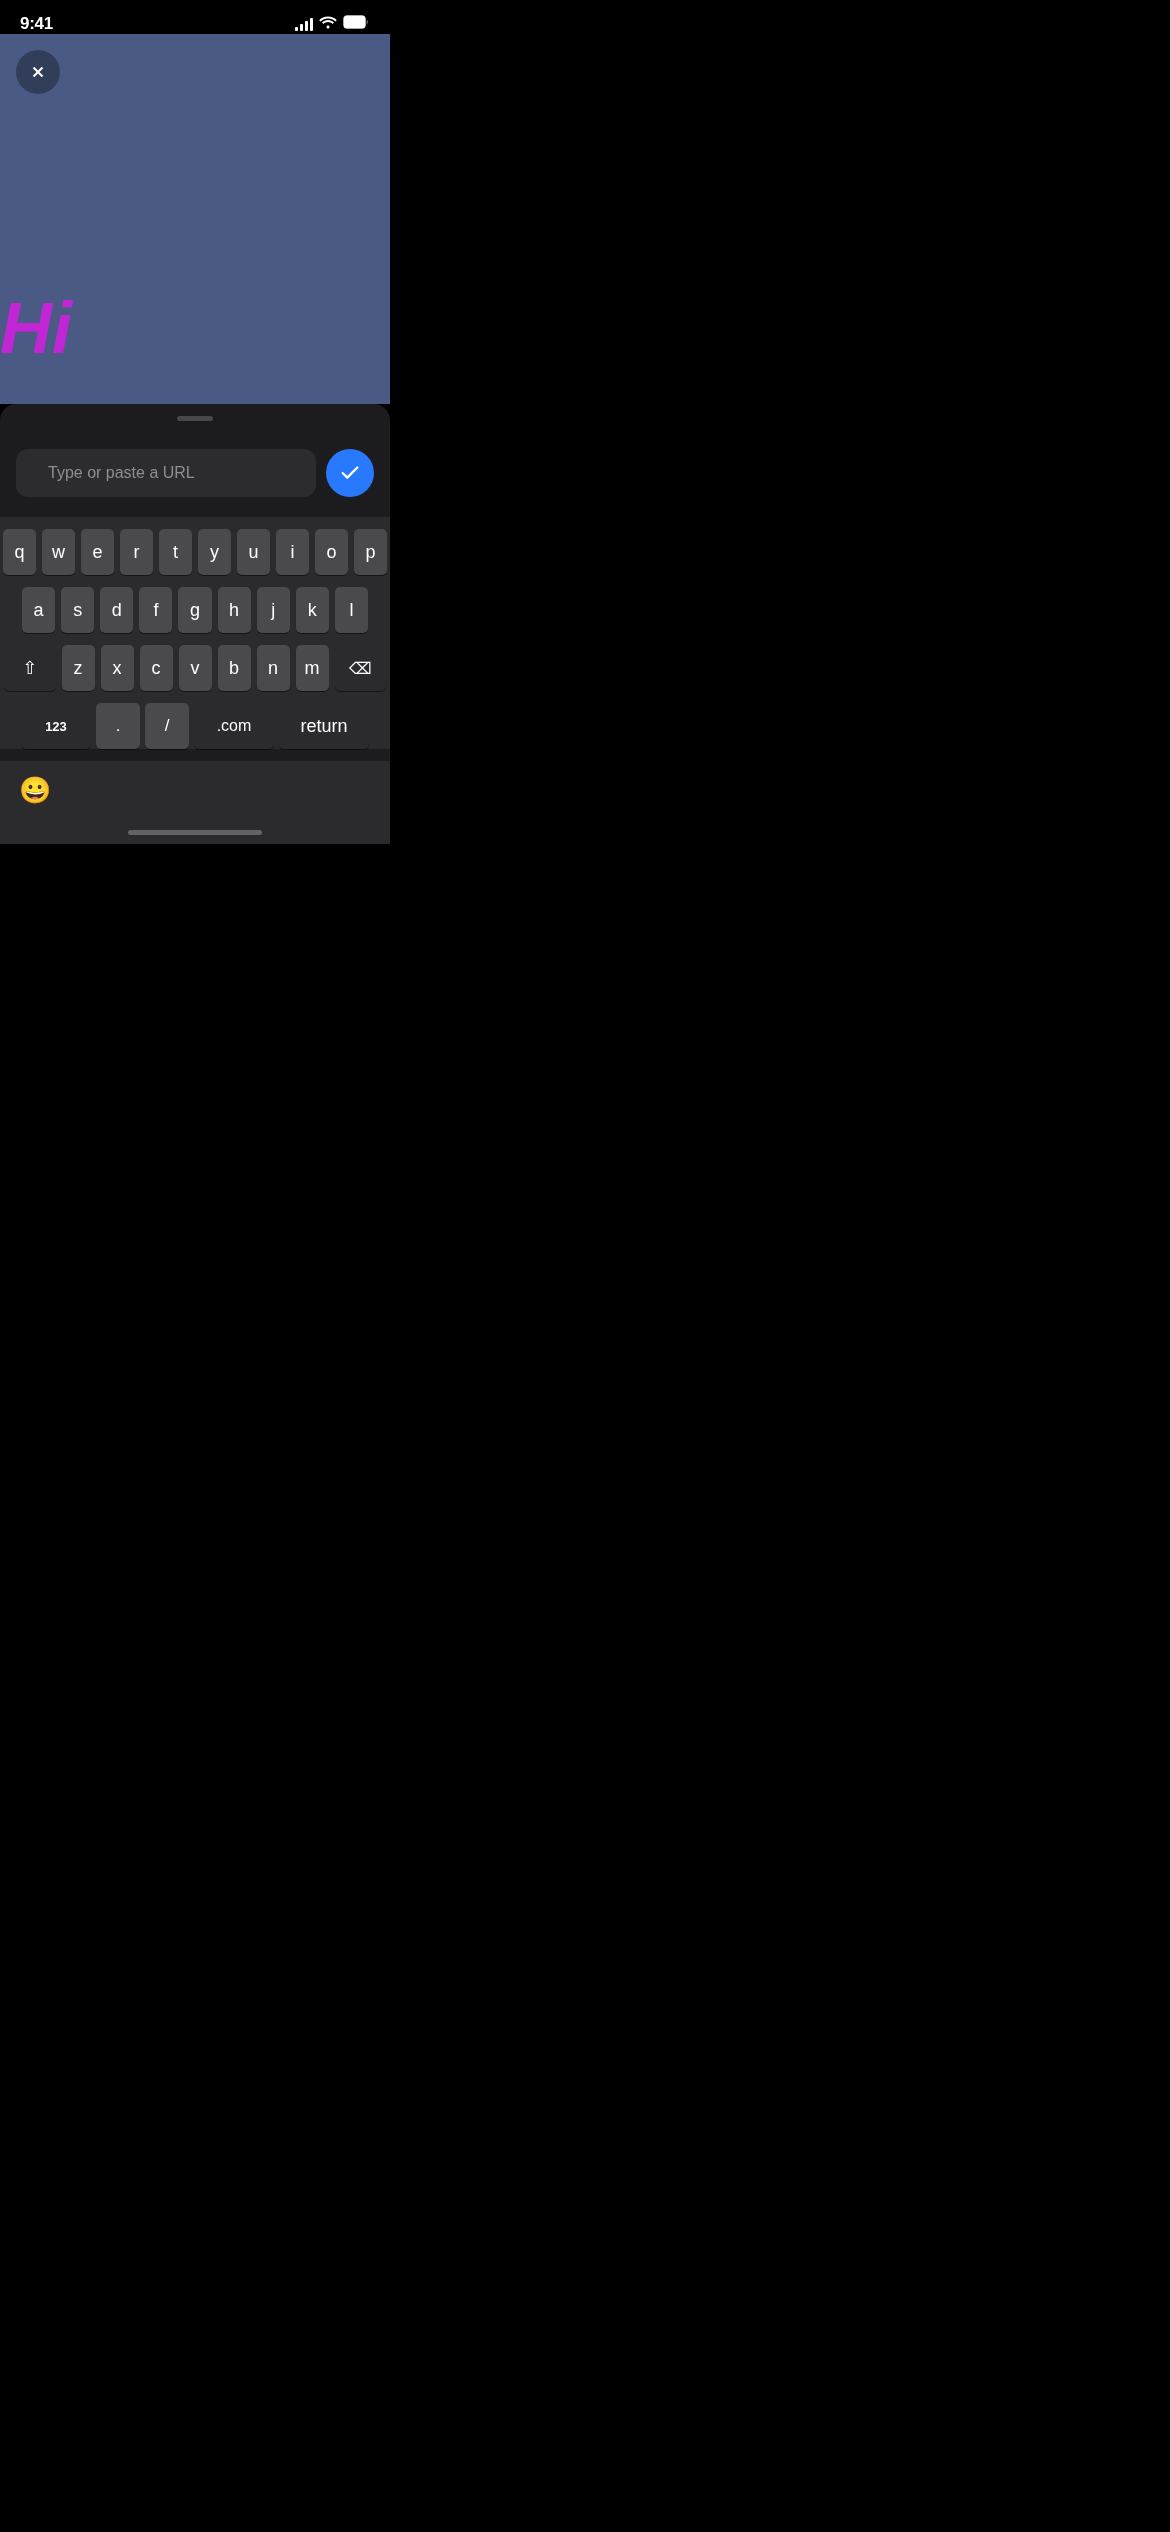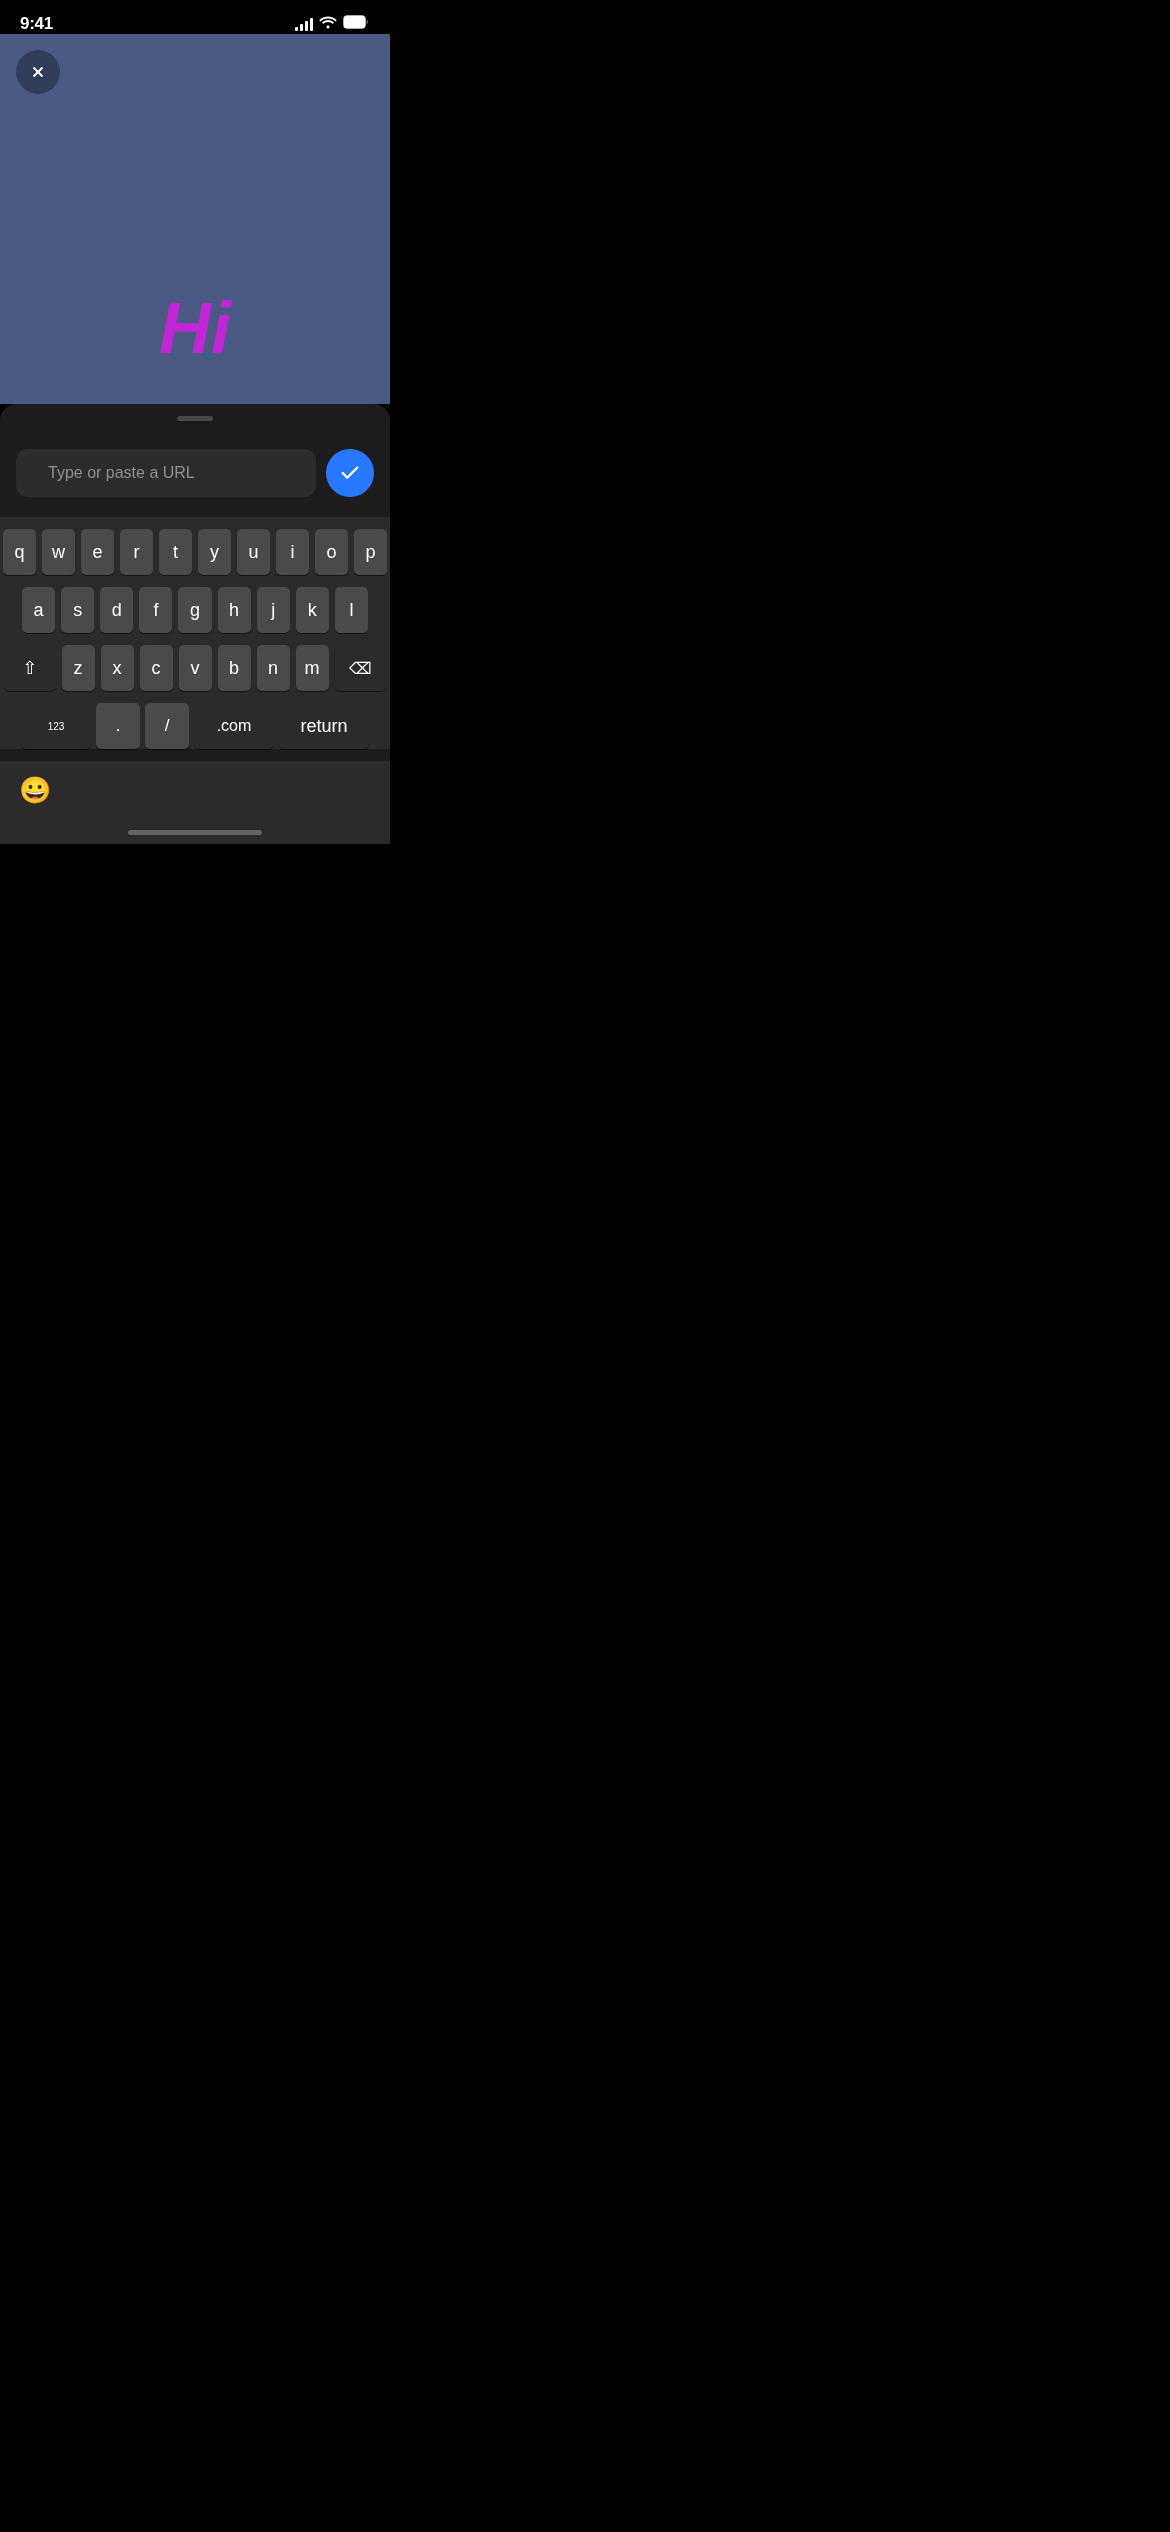--- a/index.html
+++ b/index.html
@@ -49,21 +49,20 @@
       fill: #fff;
     }
 
     
     .story-area {
       height: 370px;
       background: #4a5a85;
       position: relative;
       display: flex;
       align-items: flex-end;
-      justify-content: center;
       padding-bottom: 40px;
     }
     .close-btn {
       position: absolute;
       top: 16px;
       left: 16px;
       width: 44px;
       height: 44px;
       border-radius: 50%;
       background: rgba(40, 50, 70, 0.7);
@@ -331,21 +330,21 @@
       <div class="key">x</div>
       <div class="key">c</div>
       <div class="key">v</div>
       <div class="key">b</div>
       <div class="key">n</div>
       <div class="key">m</div>
       <div class="key dark-key wide-key" style="font-size:16px;">⌫</div>
     </div>
 
     <div class="key-row" style="gap: 5px;">
-      <div class="key dark-key" style="max-width:70px; flex:1.8; font-size:10px;">123</div>
+      <div class="key dark-key" style="max-width:70px; flex:1.8; font-size:13px;font-weight:bold;">123</div>
       <div class="key dot-key" style="max-width:44px;">.</div>
       <div class="key slash-key" style="max-width:44px;">/</div>
       <div class="key dotcom-key dark-key" style="max-width:80px; flex:2; font-size:16px;">.com</div>
       <div class="key dark-key" style="max-width:90px; flex:2.2; font-size:18px;">return</div>
     </div>
   </div>
 
   <div class="keyboard-bottom">
     <div class="emoji-btn">
       <span style="font-size:26px;">😀</span>

